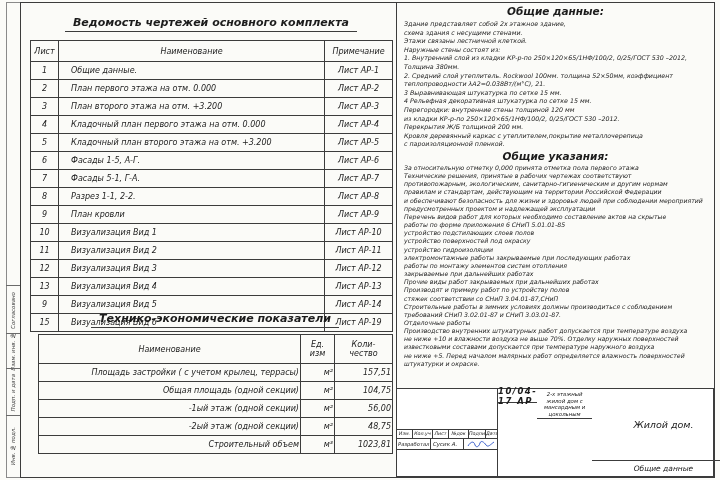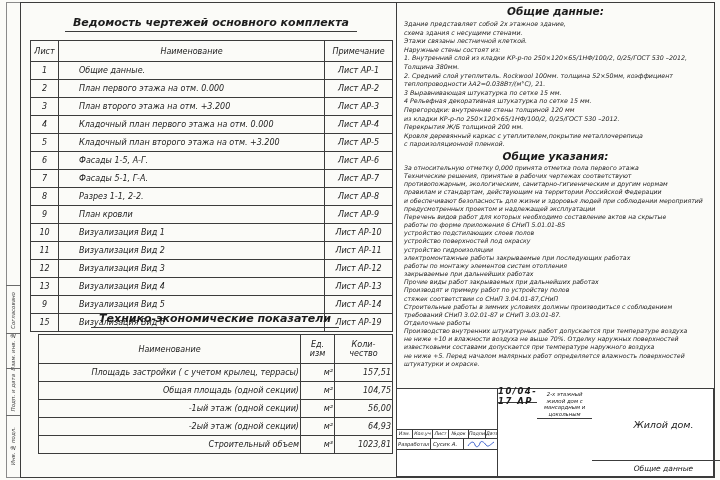--- a/index.html
+++ b/index.html
@@ -23,21 +23,21 @@
   
   table{border-collapse:collapse;table-layout:fixed;}
   .dtable th,.dtable td{border:1px solid #3c3c3c;font-style:italic;font-weight:normal;overflow:hidden;}
   .dtable th{font-size:8px;white-space:pre-line;line-height:9px;}
   .dtable td{font-size:8px;white-space:nowrap;}
   .reg-table th{height:18px;}
   .reg-table td{height:15px;}
   .ind-table th{height:26px;}
   .ind-table td{height:15px;text-align:right;}
   .t-c{text-align:center;}
-  .t-l{text-align:left;padding-left:20px;}
+  .t-l{text-align:left;padding-left:12px;}
   
   .small-text{font-style:italic;font-size:6.3px;line-height:8.6px;white-space:pre-line;color:#222;}
   .small-text2{font-style:italic;font-size:6.2px;line-height:8.15px;white-space:pre-line;color:#222;}
   
   .stamp{left:396px;top:388px;width:318px;height:89px;border:1px solid #3c3c3c;background:#fff;display:flex;box-sizing:border-box;}
   .stamp *{box-sizing:border-box;}
   .stamp-left{width:101px;border-right:1px solid #3c3c3c;position:relative;flex:0 0 101px;}
   .hdr-row{position:absolute;top:40px;left:0;right:0;height:10px;display:flex;border-top:1px solid #3c3c3c;border-bottom:1px solid #3c3c3c;}
   .hdr-row div{border-right:1px solid #3c3c3c;font-size:4.8px;font-style:italic;text-align:center;line-height:8px;overflow:hidden;}
   .hdr-row div:last-child{border-right:none;}
@@ -205,21 +205,21 @@
         <td class="t-c">104,75</td>
       </tr>
     <tr>
         <td class="t-l">-1ый этаж (одной секции)</td>
         <td class="t-c">м²</td>
         <td class="t-c">56,00</td>
       </tr>
     <tr>
         <td class="t-l">-2ый этаж (одной секции)</td>
         <td class="t-c">м²</td>
-        <td class="t-c">64,93</td>
+        <td class="t-c">48,75</td>
       </tr>
     <tr>
         <td class="t-l">Строительный объем</td>
         <td class="t-c">м³</td>
         <td class="t-c">1023,81</td>
       </tr>
   </tbody>
 </table>
 
 <div class="abs r-heading" style="left:397px;top:5px;width:317px;font-style:italic;">Общие данные:</div>

